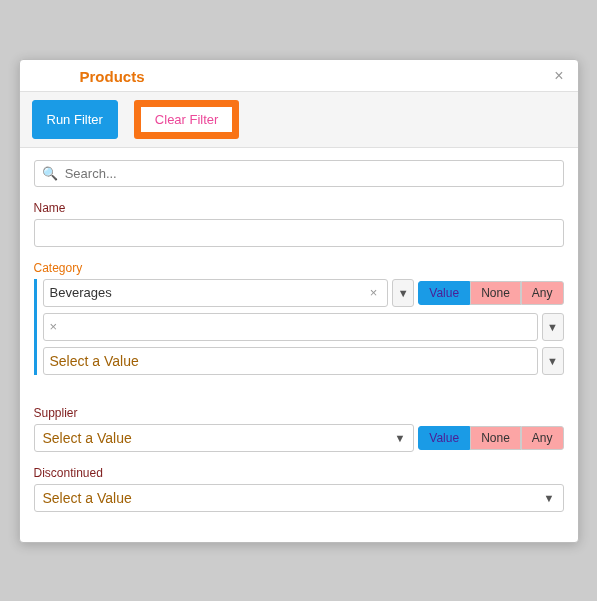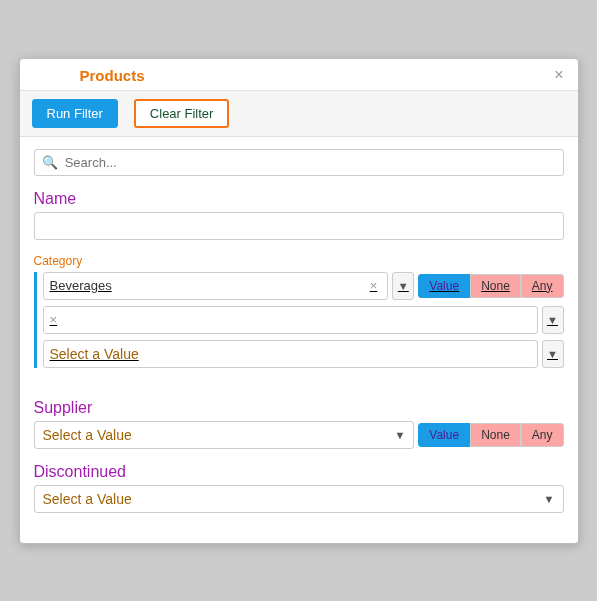--- a/index.html
+++ b/index.html
@@ -53,22 +53,22 @@
       background: #1a9be6;
       color: #fff;
       border: 1px solid #1a9be6;
       border-radius: 3px;
       padding: 5px 14px;
       cursor: pointer;
       font-size: 13px;
     }
     .btn-default {
       background: #fff;
-      color: #14532d;
-      border: 2px solid #f97316;
+      color: #ec4899;
+      border: 7px solid #f97316;
       border-radius: 3px;
       padding: 5px 14px;
       cursor: pointer;
       font-size: 13px;
     }
     .dialog-body {
       padding: 12px 14px 16px 14px;
     }
     .search-box {
       display: flex;
@@ -83,22 +83,22 @@
       margin-right: 6px;
       font-size: 13px;
     }
     .search-input {
       border: none;
       outline: none;
       width: 100%;
       font-size: 13px;
     }
     .field-label {
-      color: #a21caf;
-      font-size: 16px;
+      color: #7f1d1d;
+      font-size: 12px;
       margin-bottom: 4px;
     }
     .field-section {
       margin-bottom: 14px;
     }
     .text-input {
       width: 100%;
       border: 1px solid #ccc;
       border-radius: 3px;
       padding: 5px 8px;
@@ -110,21 +110,20 @@
       margin-bottom: 31px;
     }
     .category-label {
       color: #e8740a;
       font-size: 12px;
       margin-bottom: 4px;
     }
     .category-content {
       border-left: 3px solid #1a9be6;
       padding-left: 6px;
-      text-decoration: underline;
     }
     .select-row {
       display: flex;
       align-items: center;
       margin-bottom: 6px;
       gap: 4px;
     }
     .select-with-clear {
       display: flex;
       align-items: center;

